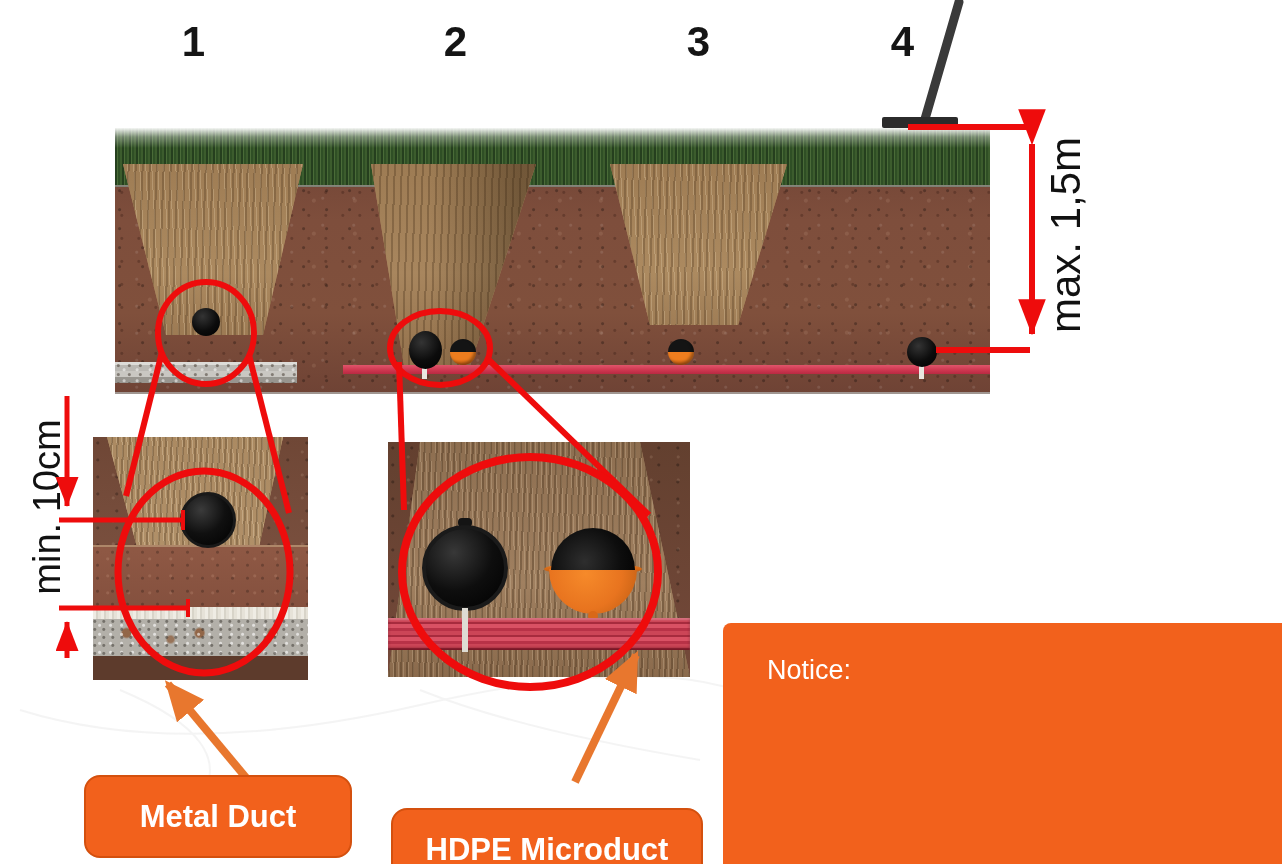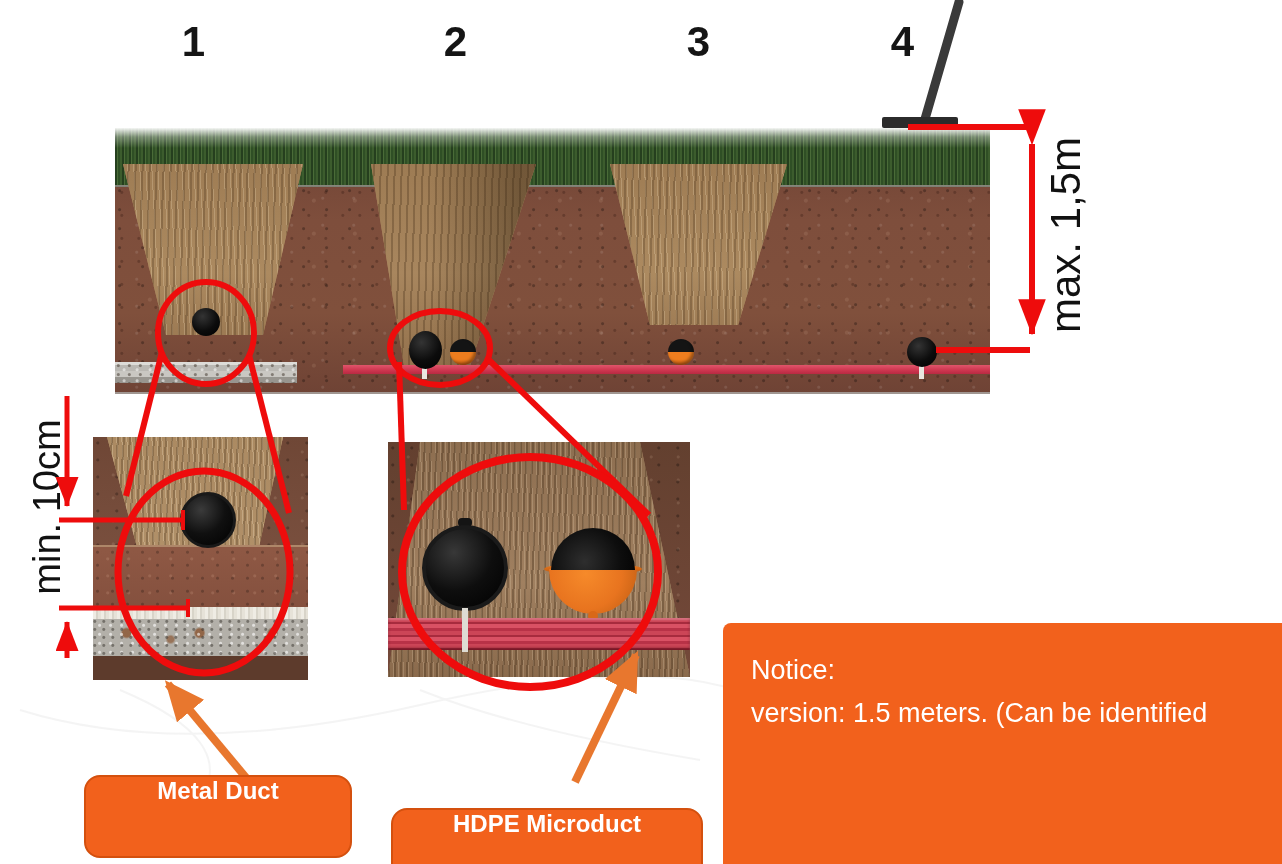--- a/index.html
+++ b/index.html
@@ -130,30 +130,30 @@
   .rot-label{position:absolute;transform:translate(-50%,-50%) rotate(-90deg);
     white-space:nowrap;color:#111;font-weight:normal;}
   #max-label{left:1066px;top:235px;font-size:42px;}
   #min-label{left:47px;top:507px;font-size:38px;}
 
   
   #overlay{position:absolute;inset:0;width:1282px;height:864px;z-index:20;pointer-events:none;}
 
   
   .tag{position:absolute;top:775px;height:83px;background:#f2611c;border:2px solid #d4500e;
-    border-radius:16px;display:flex;justify-content:center;
-    color:#fff;font-weight:bold;font-size:24px;z-index:30;box-sizing:border-box;}
+    border-radius:16px;display:flex;align-items:center;justify-content:center;
+    color:#fff;font-weight:bold;font-size:31px;z-index:30;box-sizing:border-box;}
   #tag-metal{left:84px;width:268px;}
   #tag-hdpe{left:391px;width:312px;margin-top:33px;}
 
   
   #notice{position:absolute;left:723px;top:623px;width:559px;height:241px;background:#f2611c;
     border-radius:8px 0 0 0;color:#fff;font-size:27px;line-height:43px;
     padding:26px 10px 0 28px;box-sizing:border-box;z-index:25;}
-  #notice div{white-space:nowrap;}
+  #notice div{white-space:nowrap;margin-left:16px;}
 </style>
 </head>
 <body>
 
 <div class="canvas">
 
   <div class="scenario-num" style="left:163px;">1</div>
   <div class="scenario-num" style="left:425px;">2</div>
   <div class="scenario-num" style="left:668px;">3</div>
   <div class="scenario-num" style="left:872px;">4</div>
@@ -258,16 +258,15 @@
 
   <div class="tag" id="tag-metal">
     <span>Metal Duct</span>
   </div>
   <div class="tag" id="tag-hdpe">
     <span>HDPE Microduct</span>
   </div>
 
   <div id="notice">
     <div>Notice:</div>
-    <div>version: 1.5 meters. (Can be identified</div>
   </div>
 
 </div>
 
 </body></html>

